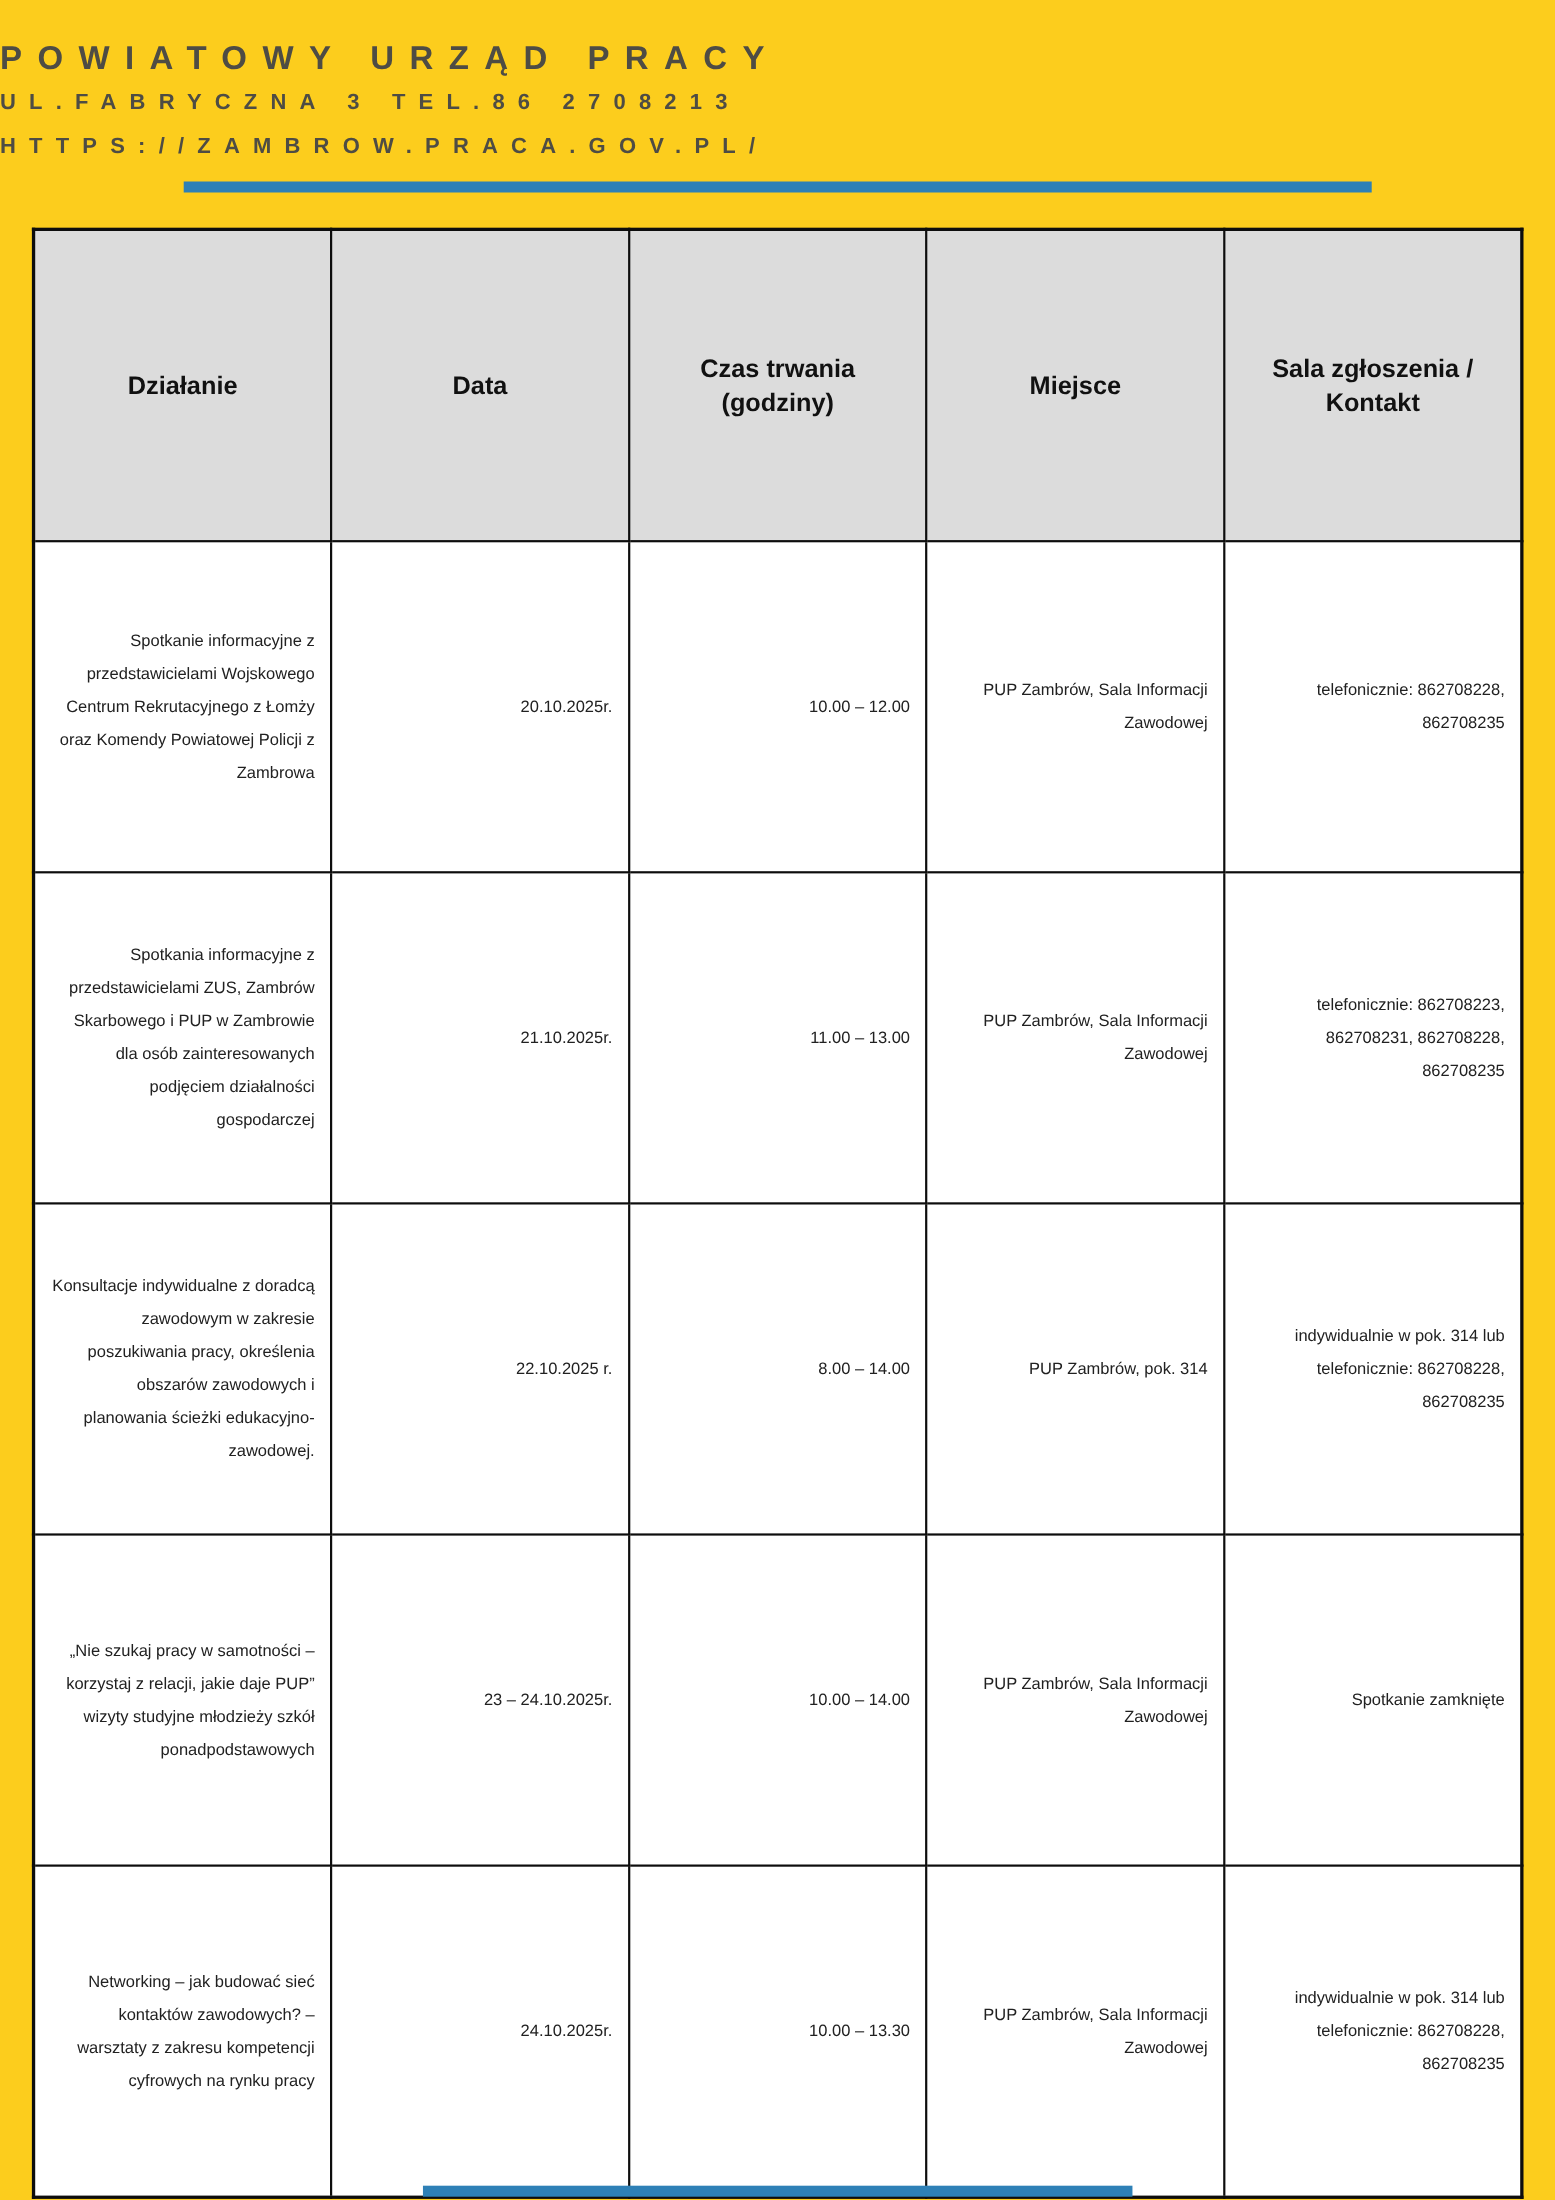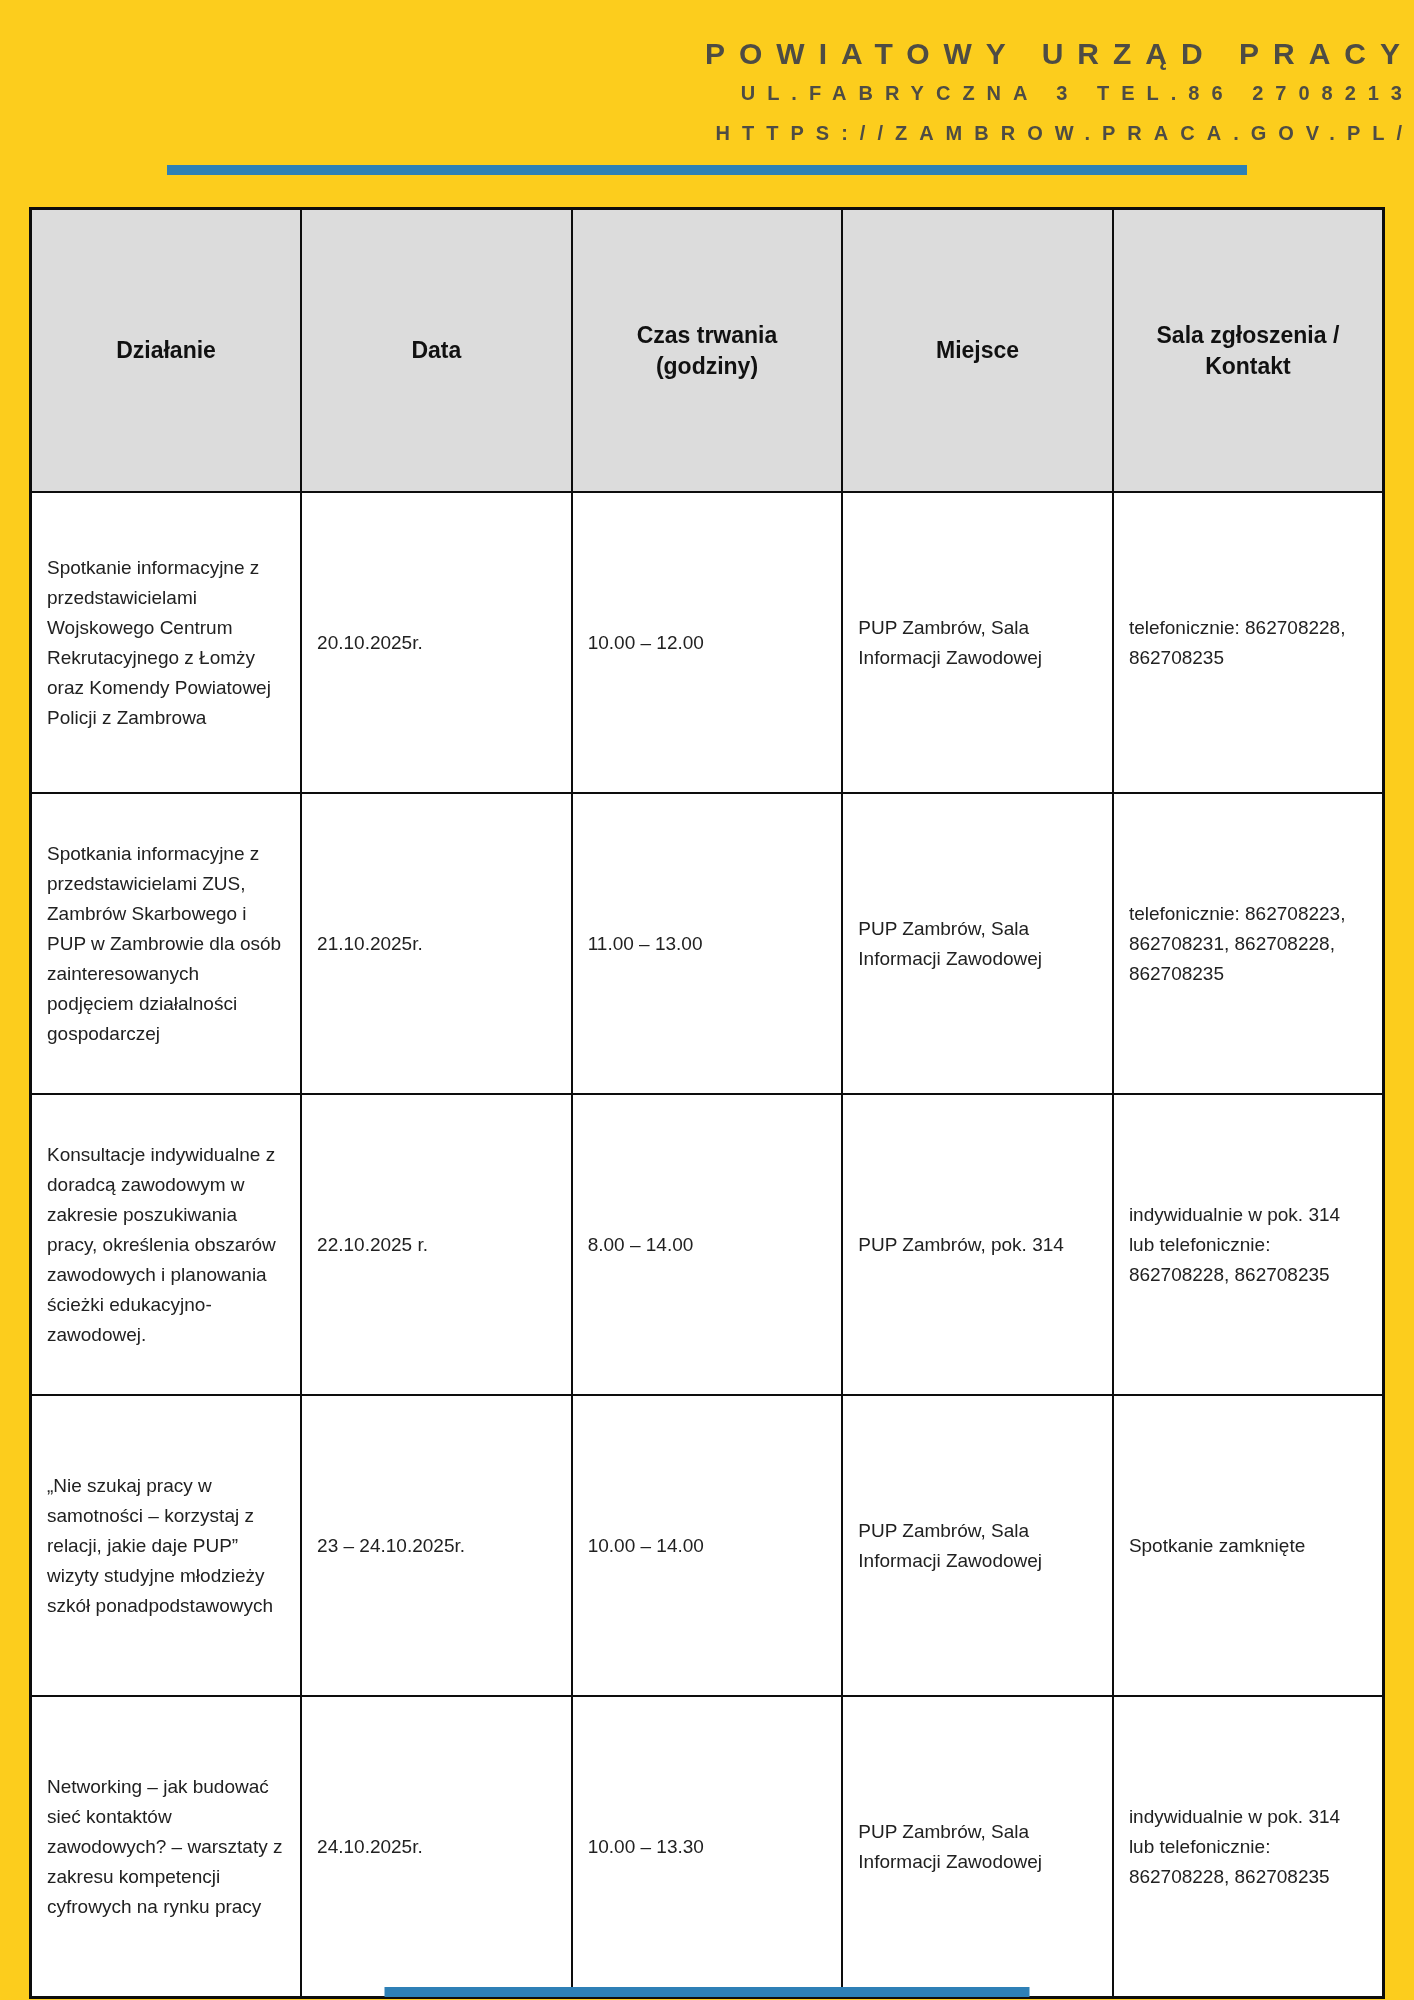--- a/index.html
+++ b/index.html
@@ -9,21 +9,21 @@
   body {
     width: 1414px;
     height: 2000px;
     position: relative;
     background: #fccd1d;
     font-family: "Liberation Sans", sans-serif;
     overflow: hidden;
   }
   
   .top-header {
-    text-align: right;
+    text-align: left;
     padding-top: 34px;
     color: #4e4c44;
   }
   .hl {
     font-weight: 700;
     white-space: nowrap;
   }
   .hl-1, .hl-2 {
     font-size: 30px;
     letter-spacing: 14px;
@@ -72,23 +72,23 @@
     color: #111;
     line-height: 31px;
   }
   table.schedule th .th-label {
     padding: 0 28px;
   }
   table.schedule td {
     background: #ffffff;
     height: 279px;
     vertical-align: middle;
-    text-align: left;
+    text-align: right;
     padding: 10px 14px 10px 15px;
-    font-size: 19px;
+    font-size: 15px;
     line-height: 30px;
     color: #212121;
   }
 </style>
 </head>
 <body>
 
 <div class="page">
 
   <header class="top-header">

